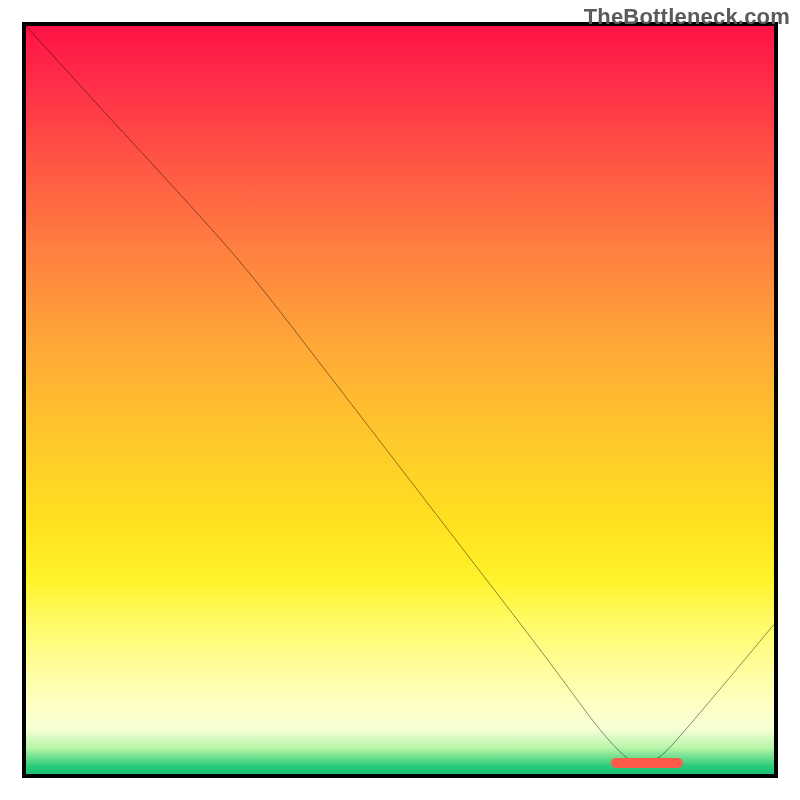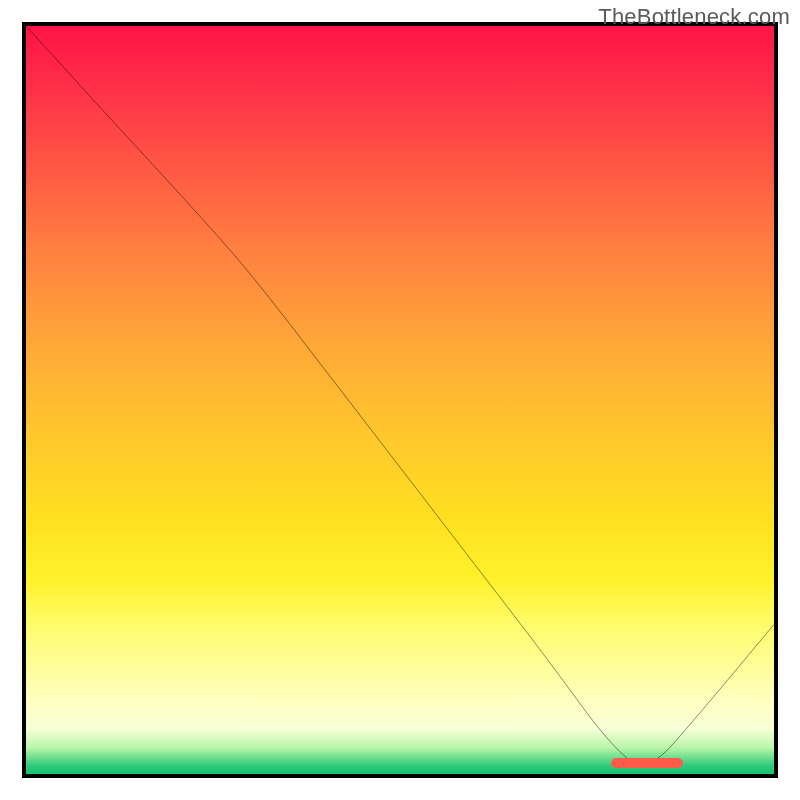--- a/index.html
+++ b/index.html
@@ -10,21 +10,21 @@
     background: #ffffff;
     font-family: Arial, Helvetica, sans-serif;
     overflow: hidden;
   }
   .watermark {
     position: absolute;
     top: 4px;
     right: 10px;
     color: #5a5a5a;
     font-size: 22px;
-    font-weight: 400;
+    font-weight: 700;
     z-index: 5;
     letter-spacing: 0.2px;
   }
   .frame {
     position: absolute;
     left: 22px;
     top: 22px;
     width: 756px;
     height: 756px;
     border: 4px solid #000;

